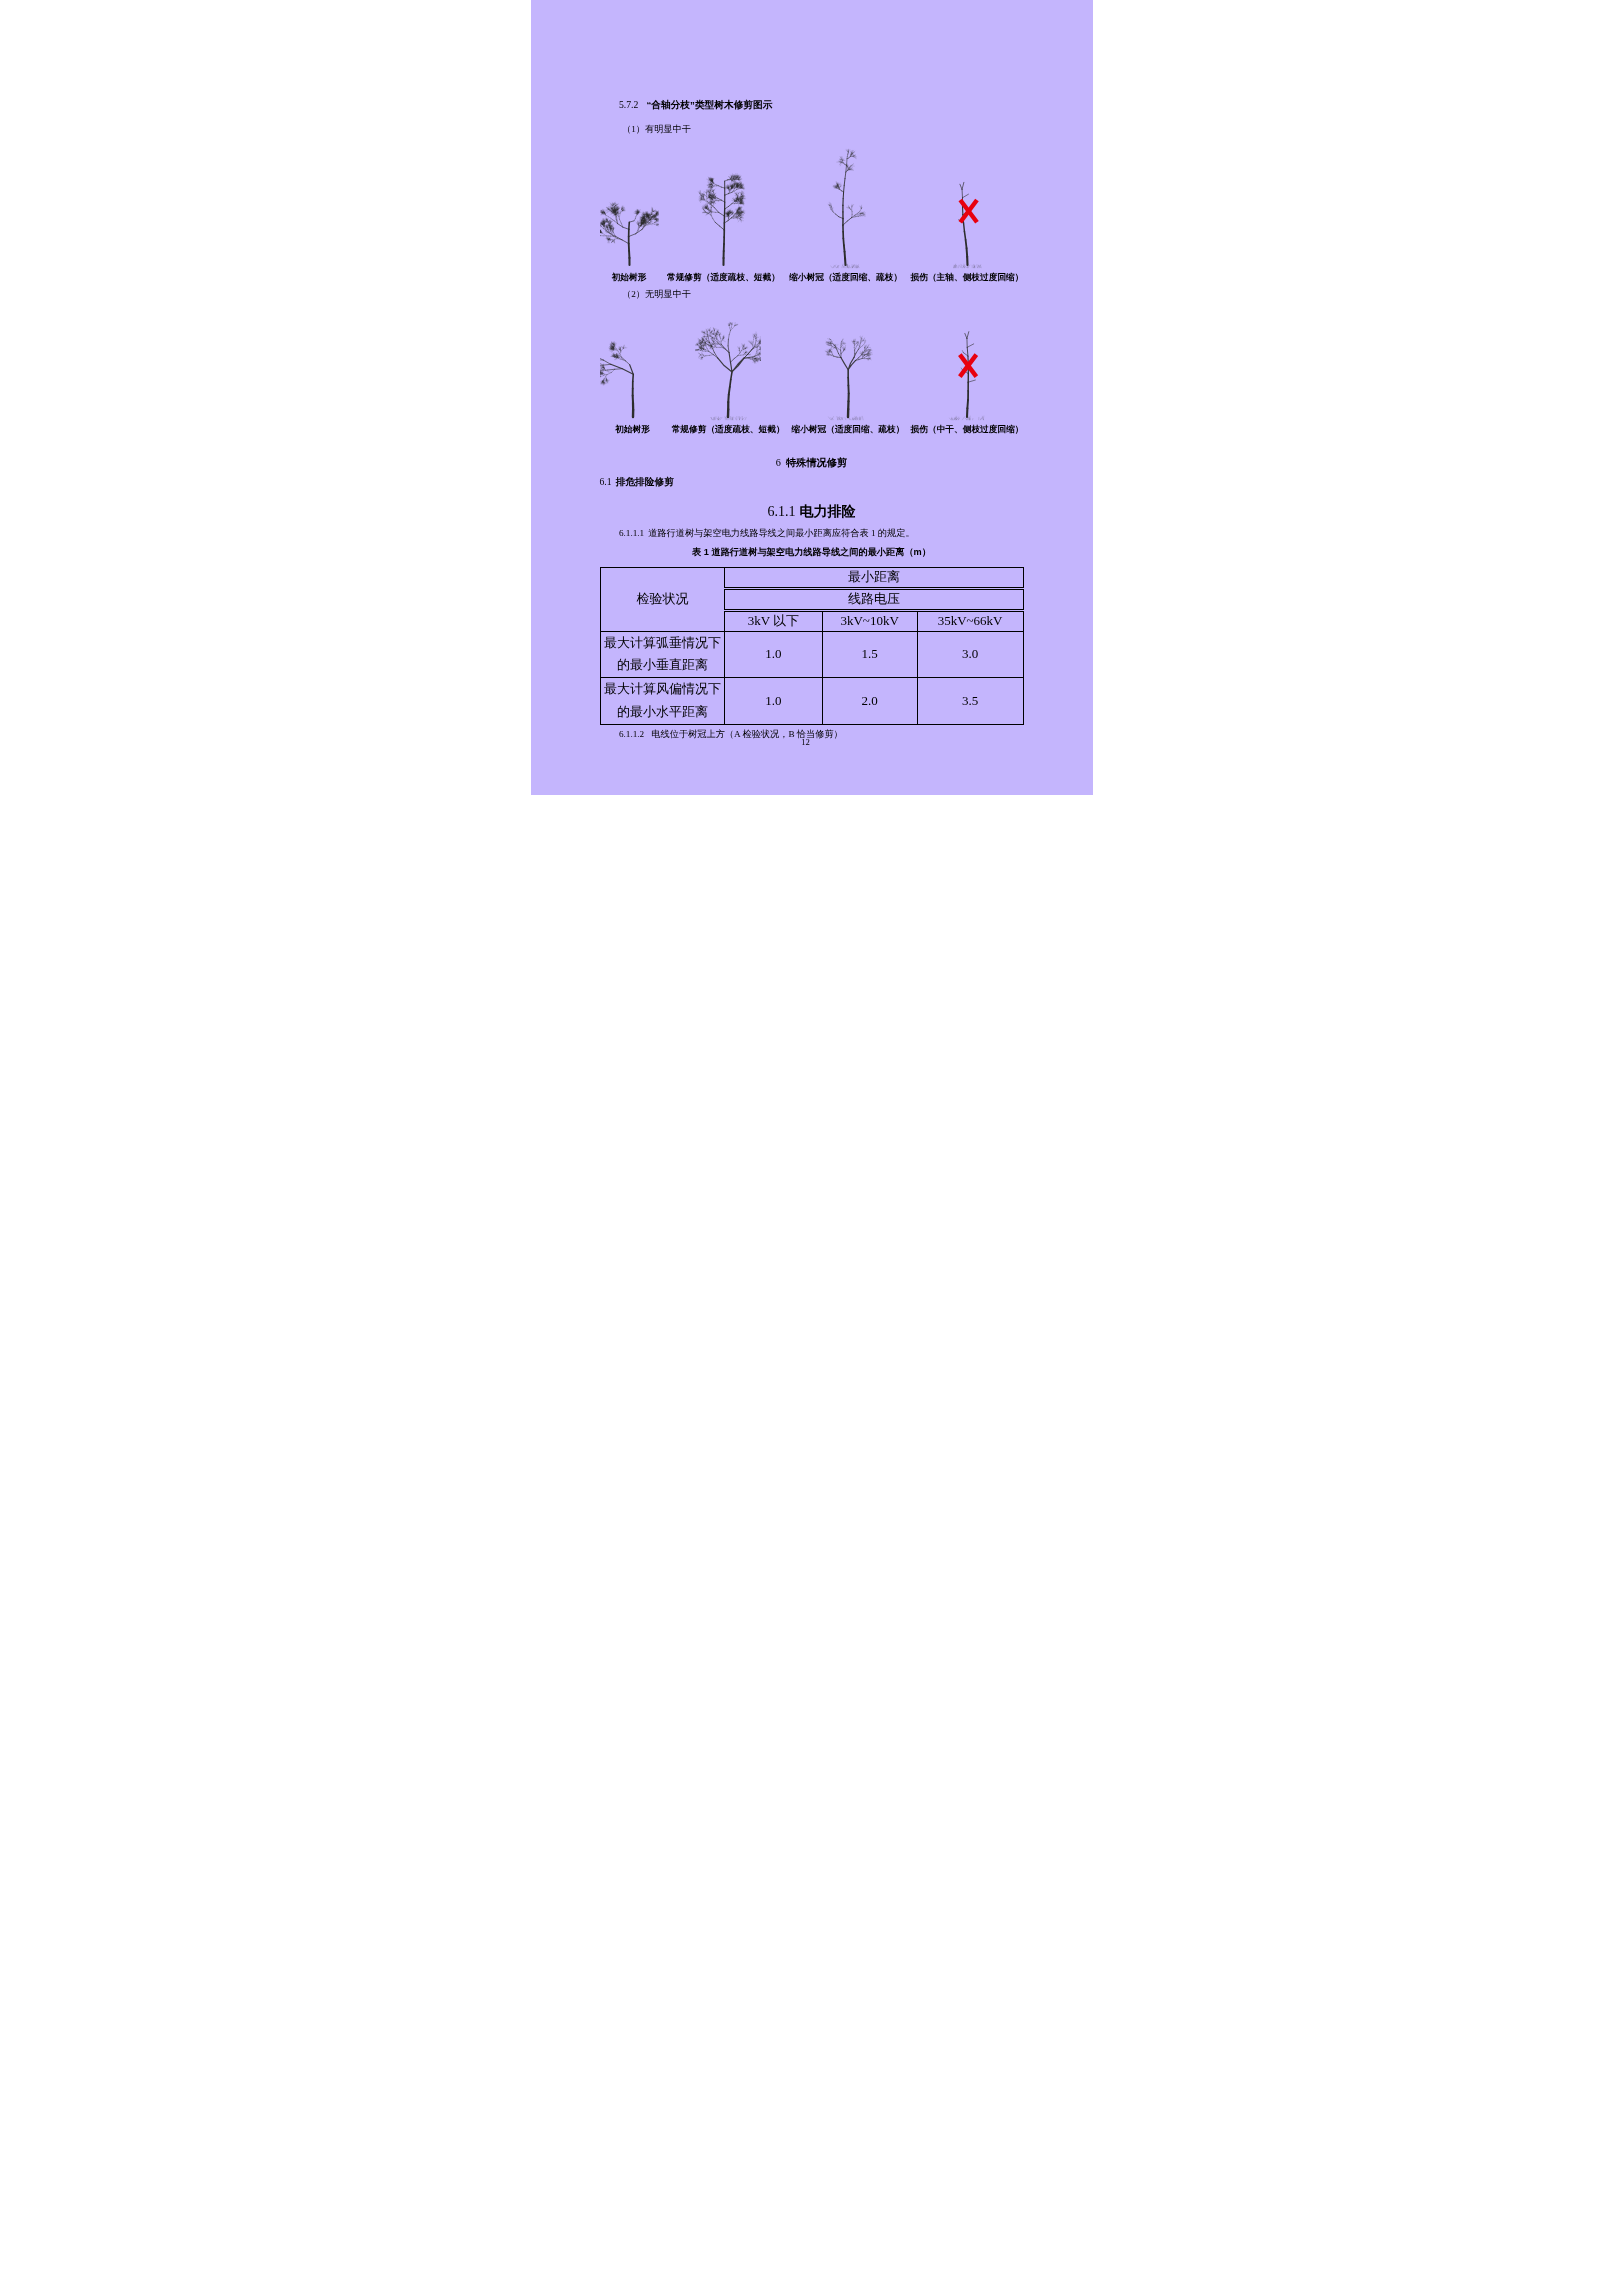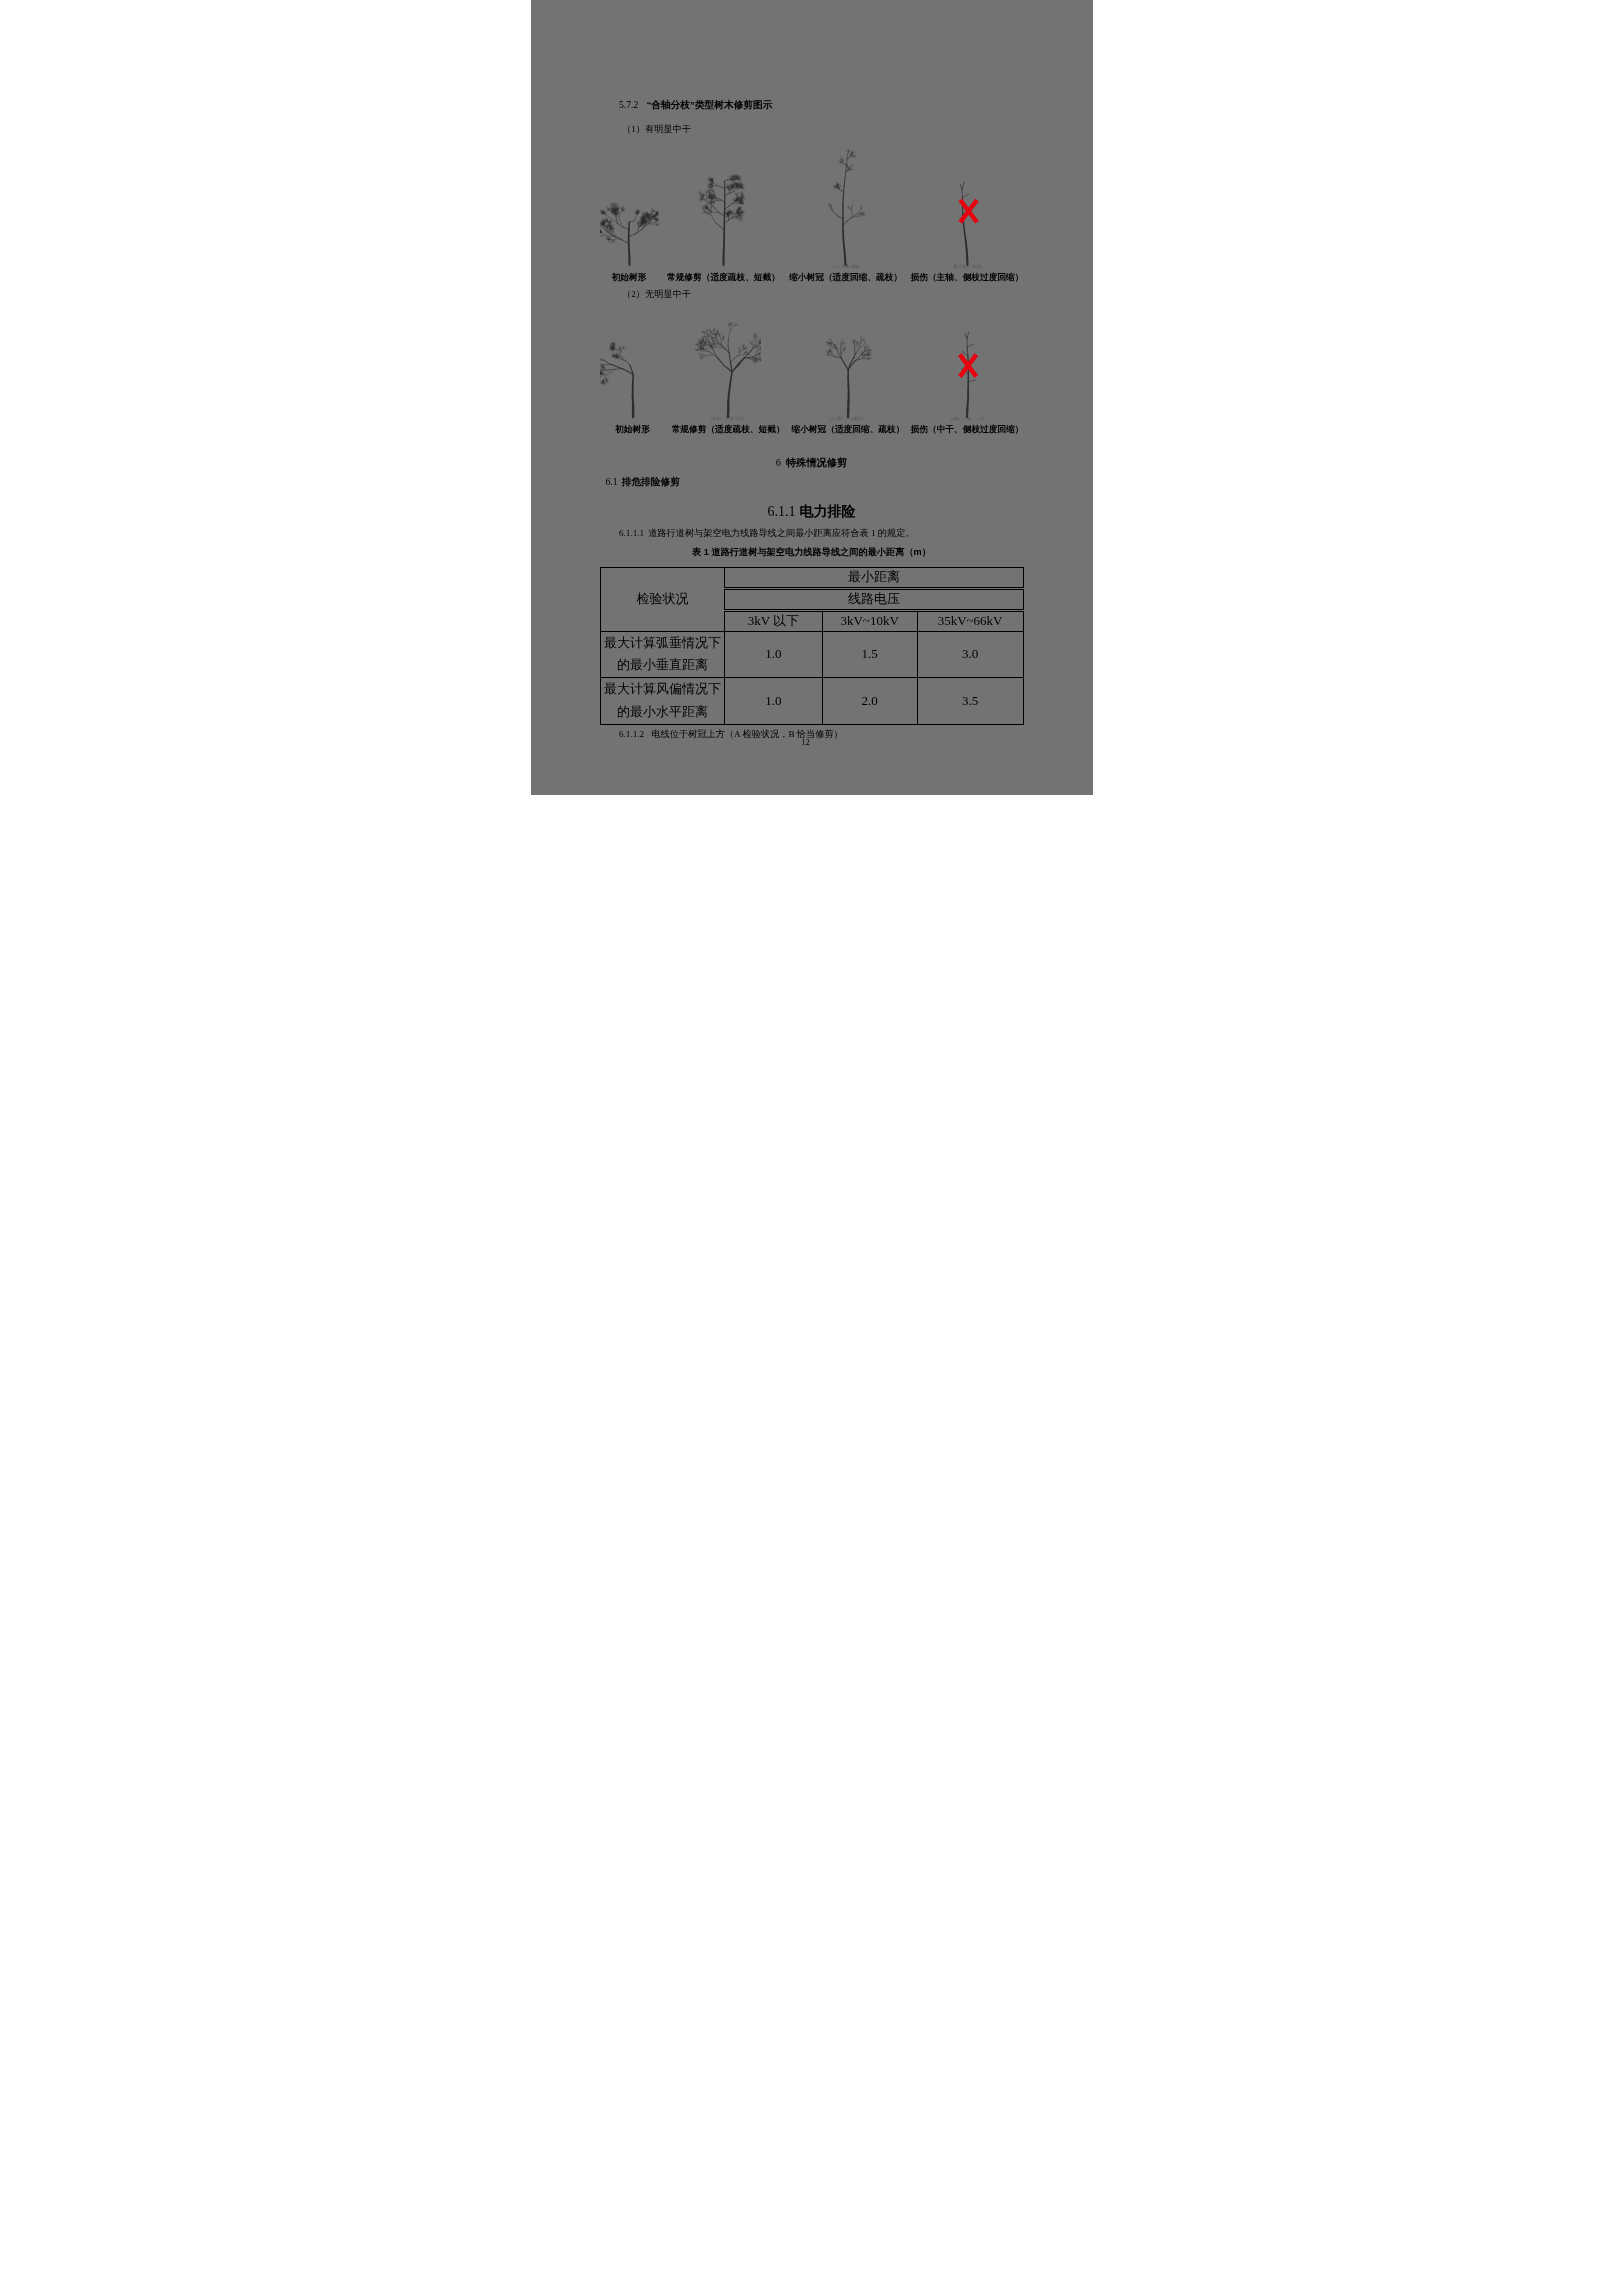--- a/index.html
+++ b/index.html
@@ -1,20 +1,20 @@
 <!DOCTYPE html>
 <html lang="zh" style="font-size:8.2px"><head>
 <meta charset="utf-8">
 <style>
   html,body{margin:0;padding:0;background:#ffffff;}
   .page{
     position:relative;
     width:562px;height:795px;
     margin:0 auto;
-    background:#737373;
+    background:#c4b5fd;
     font-family:"Liberation Serif","DejaVu Serif",serif;
     color:#000;
     overflow:hidden;
   }
   .content{position:absolute;left:69px;right:69px;top:0;}
   .hei{font-family:"Liberation Sans","DejaVu Sans",sans-serif;font-weight:700;}
   .serifnum{font-family:"Liberation Serif","DejaVu Serif",serif;font-weight:400;}
 
   .h572{margin:99px 0 0 19.4px;font-size:9.7px;line-height:1.2;}
   .h572 .serifnum{margin-right:8.2px;}
@@ -31,21 +31,21 @@
   .fig svg{display:block;}
   .fig figcaption{
     margin-top:2px;font-size:8.7px;line-height:1.15;white-space:nowrap;
     font-family:"Liberation Sans","DejaVu Sans",sans-serif;font-weight:700;
   }
   figure{margin:0;padding:0;}
 
   .h6{margin-top:23px;text-align:center;font-size:10.2px;line-height:1.2;}
   .h6 .serifnum{margin-right:5.1px;}
   .h61{margin:7.2px 0 0 0;font-size:9.7px;line-height:1.2;}
-  .h61 .serifnum{margin-right:4.1px;margin-left:6px;}
+  .h61 .serifnum{margin-right:4.1px;}
   .h611{margin:15.3px 0 0 0;font-size:14px;line-height:1.2;text-align:center;}
   .h611 .serifnum{margin-right:4.1px;}
   .p6111{margin:6.6px 0 0 19.4px;font-size:9.2px;line-height:1.2;}
   .p6111 .serifnum{margin-right:4px;}
   .table-title{margin-top:8.2px;text-align:center;font-size:9.2px;line-height:1.2;}
 
   table.t1{border-collapse:collapse;width:100%;margin-top:3.6px;table-layout:fixed;}
   table.t1 td{
     border:0.8px solid #000;text-align:center;vertical-align:middle;
     font-size:13px;padding:0 2px;line-height:1.45;

